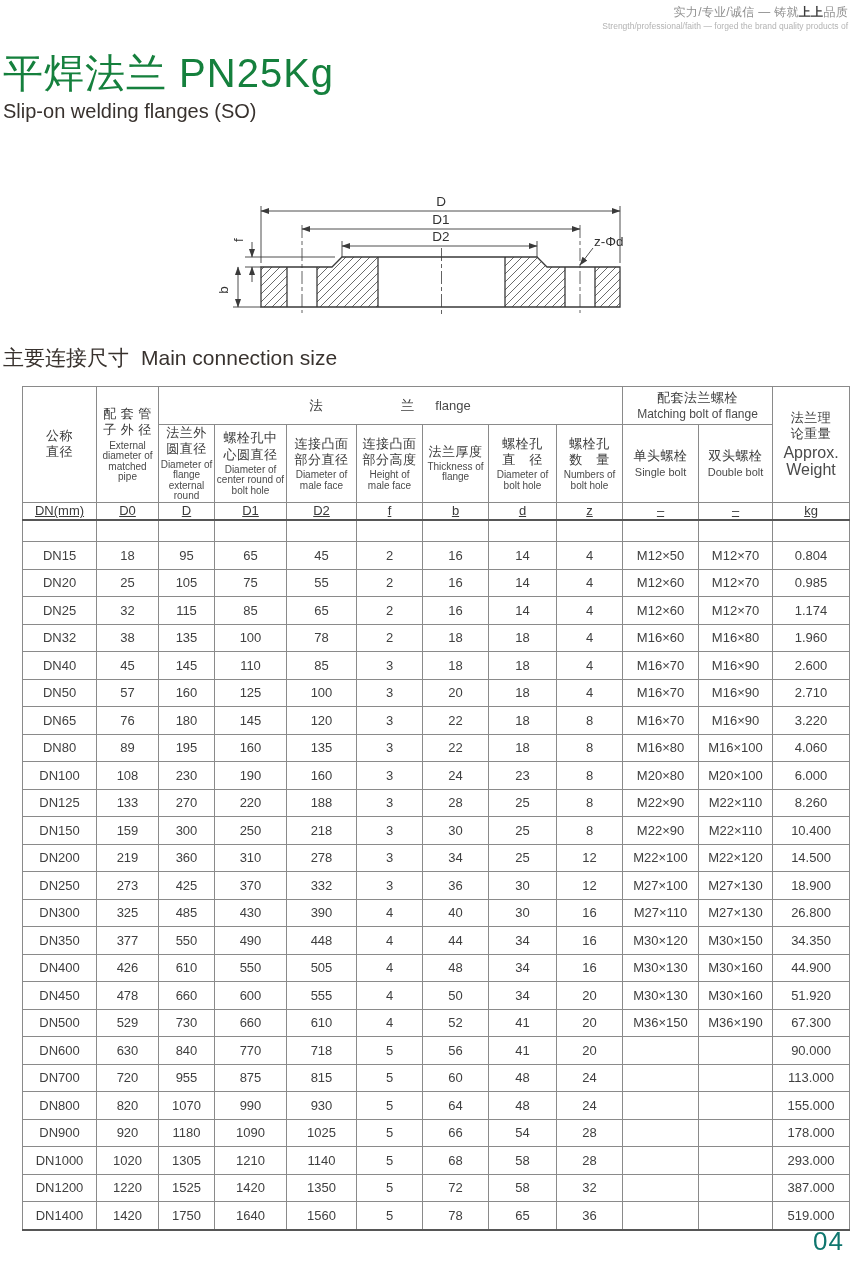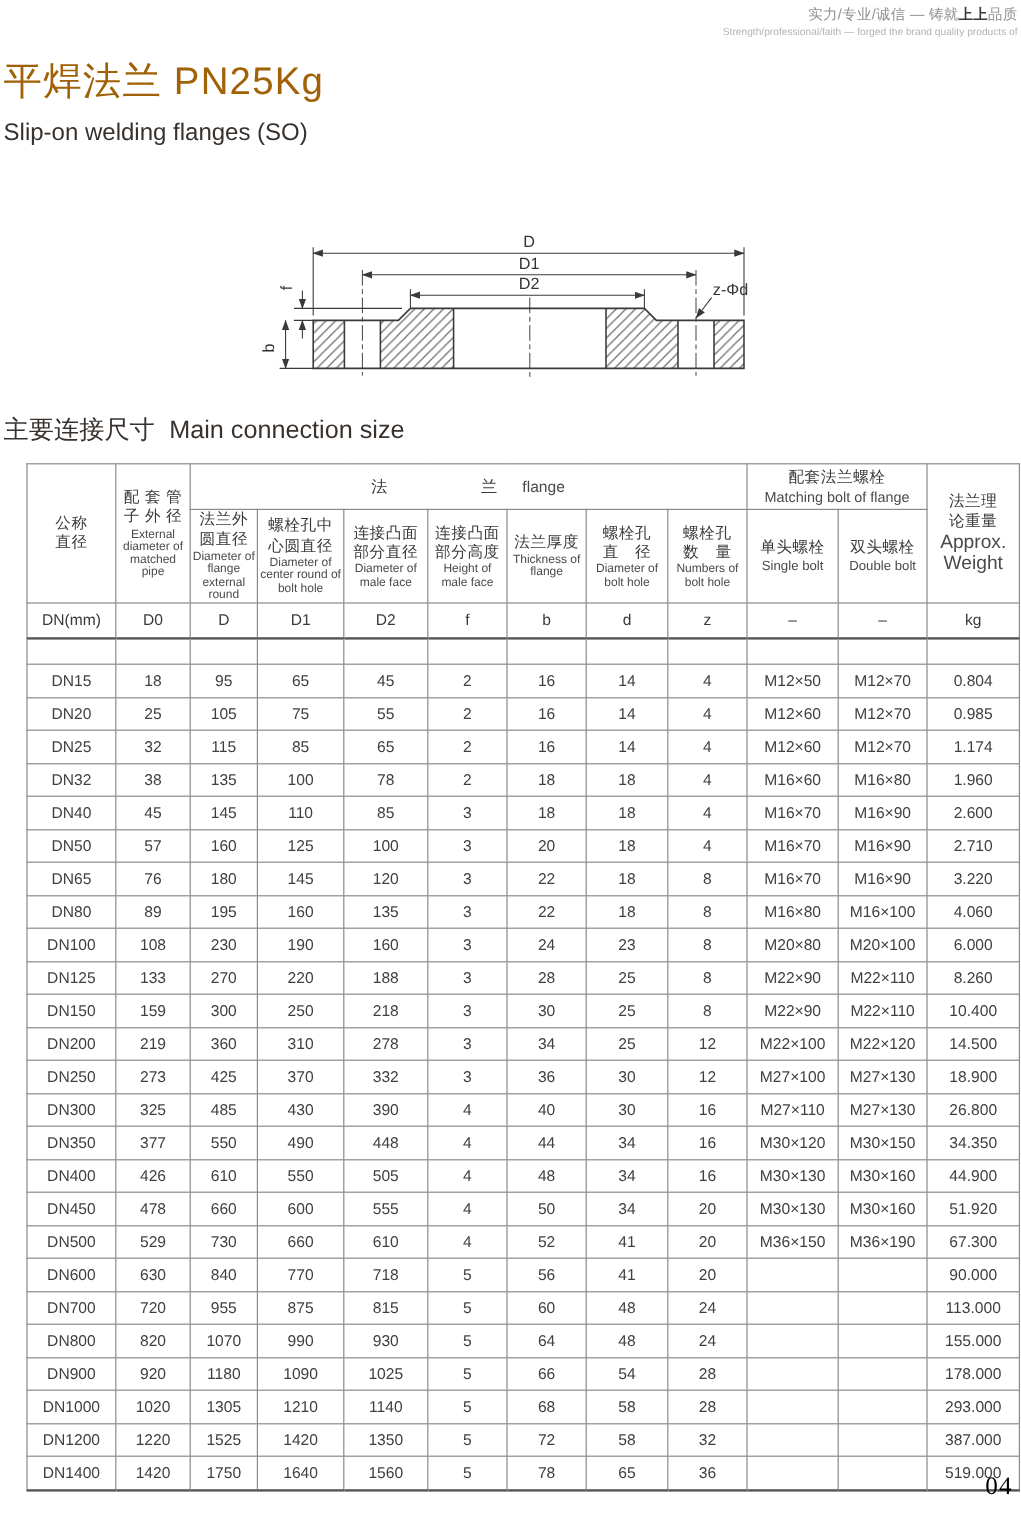--- a/index.html
+++ b/index.html
@@ -3,46 +3,46 @@
 <meta charset="utf-8">
 <style>
   html,body{margin:0;padding:0;}
   body{width:851px;height:1261px;background:#ffffff;position:relative;
        font-family:"Liberation Sans",sans-serif;color:#3c3c3c;overflow:hidden;}
   .brand{position:absolute;top:5px;right:3px;text-align:right;line-height:1.25;}
   .tagline{font-size:12px;color:#8f8f8f;letter-spacing:0.3px;}
   .tagline b{color:#3a3a3a;}
   .tagline-en{font-size:8.5px;color:#b3b3b3;margin-top:1px;}
   .website{font-size:18px;font-style:italic;color:#4cc2f2;margin-top:5px;letter-spacing:0.5px;}
-  .title-zh{position:absolute;left:3px;top:46px;font-size:32px;font-weight:normal;
-            color:#a16207;margin:0;letter-spacing:1px;}
+  .title-zh{position:absolute;left:3px;top:46px;font-size:40px;font-weight:normal;
+            color:#15803d;margin:0;letter-spacing:1px;}
   .title-en{position:absolute;left:3px;top:100px;font-size:20px;font-weight:normal;
             color:#38322e;margin:0;}
   .drawing{position:absolute;left:195px;top:184px;width:470px;height:150px;}
   svg text{font-family:"Liberation Sans",sans-serif;font-size:13.5px;fill:#333;}
   .section-title{position:absolute;left:3px;top:344px;font-size:21px;color:#38322e;}
   .section-title .en{margin-left:12px;text-align:right;}
   table.spec{position:absolute;left:22px;top:386px;width:827px;border-collapse:collapse;
              table-layout:fixed;border:1.5px solid #6e6e6e;border-bottom:2.5px solid #565656;}
   .spec th,.spec td{border:1px solid #8a8a8a;text-align:center;vertical-align:middle;
              padding:0;font-weight:normal;overflow:hidden;}
   .spec .zh{display:block;font-size:13px;line-height:1.25;white-space:pre-line;letter-spacing:0.5px;color:#3a3a3a;}
   .spec .en{display:block;font-size:10px;line-height:1.05;color:#4a4a4a;margin-top:2px;padding:0 1px;}
   tr.g-row{height:38px;}
   tr.sub-row{height:66px;}
-  tr.unit-row{height:30px;}
+  tr.unit-row{height:18px;text-decoration:underline;}
   tr.unit-row th{font-size:13px;color:#3a3a3a;border-bottom:2.5px solid #565656;}
   .g-flex{display:flex;justify-content:center;align-items:baseline;}
   .g-flex .zh-l{margin-right:78px;font-size:13.5px;}
   .g-flex .zh-r{margin-right:20px;font-size:13.5px;}
   .g-flex .en{font-size:13px;margin-top:0;}
   tr.spacer td{height:20px;}
   tbody td{height:26.5px;font-size:13px;color:#3f3f3f;}
   tbody tr:last-child td{border-bottom:2.5px solid #565656;margin-left:27px;}
-  .page-num{position:absolute;right:7px;top:1226px;font-size:21px;color:#000000;letter-spacing:1px;font-family:Liberation Serif, serif;}
+  .page-num{position:absolute;right:7px;top:1226px;font-size:26px;color:#0f766e;letter-spacing:1px;}
 </style>
 </head>
 <body>
 
 <div class="brand">
   <div class="tagline"><span>实力/专业/诚信 — 铸就</span><b>上上</b><span>品质</span></div>
   <div class="tagline-en">Strength/professional/faith — forged the brand quality products of</div>
 </div>
 
 <h1 class="title-zh">平焊法兰 PN25Kg</h1>

